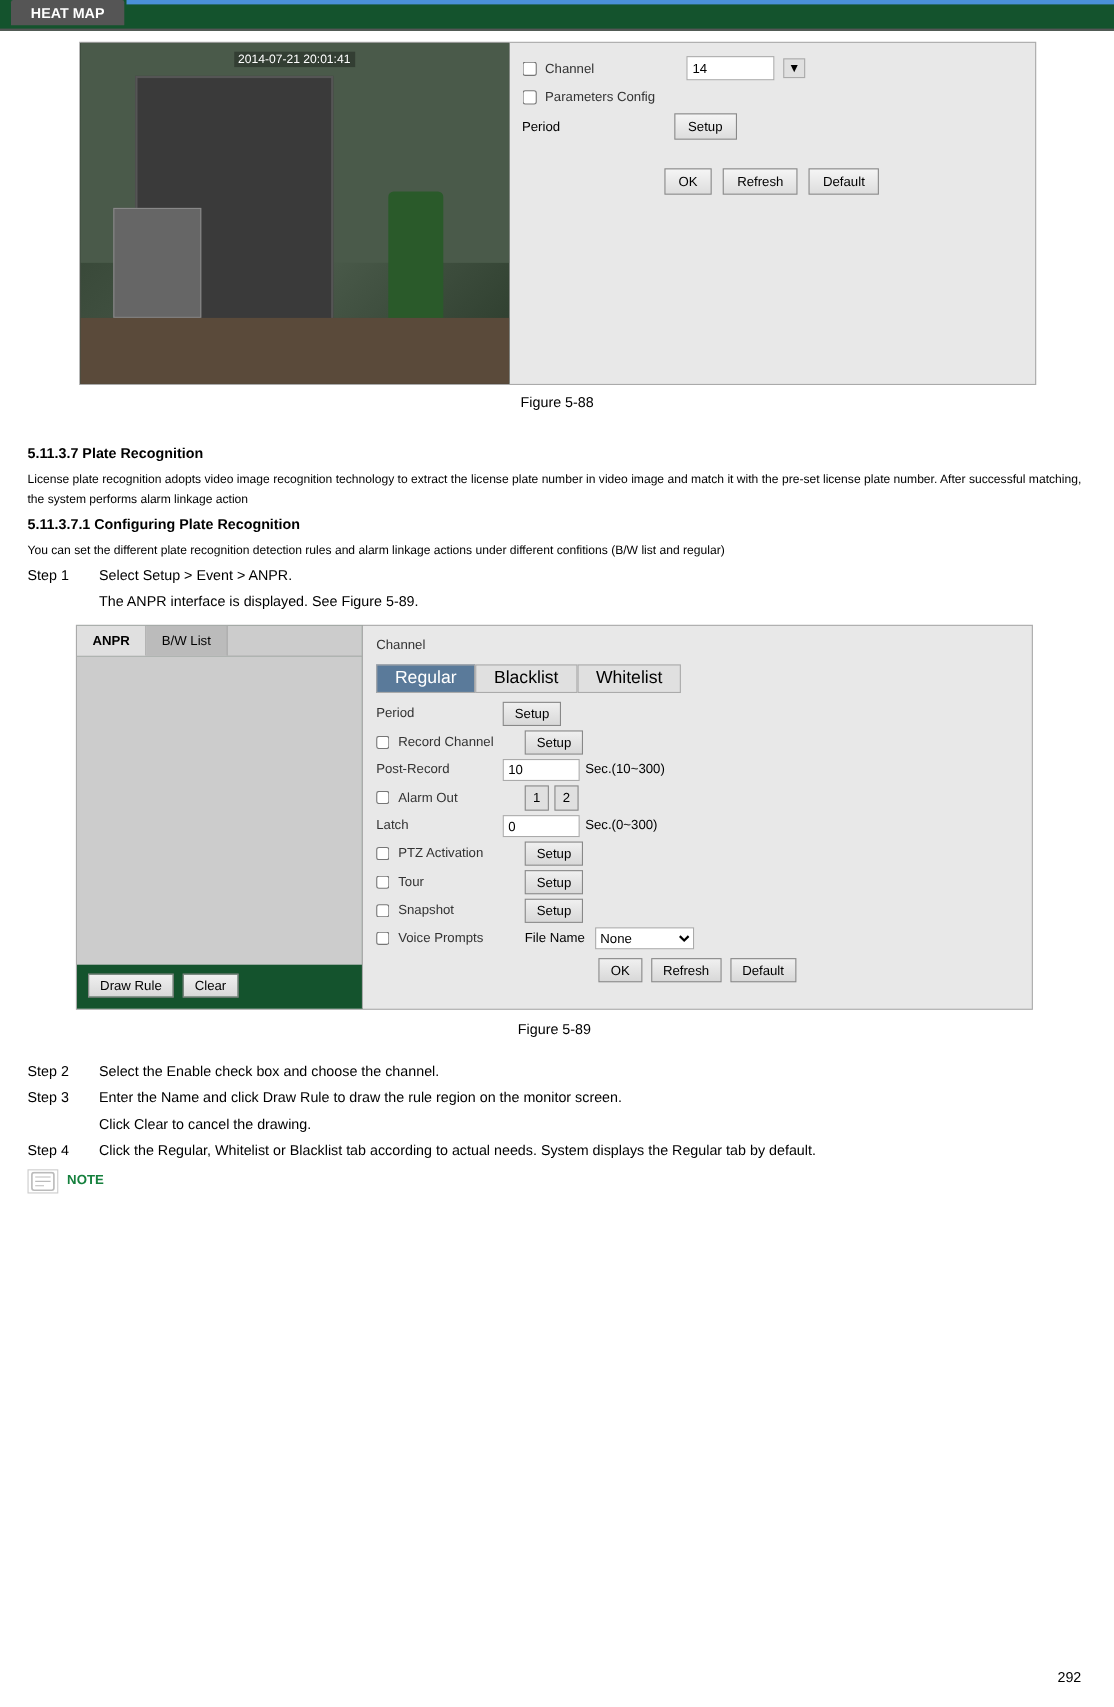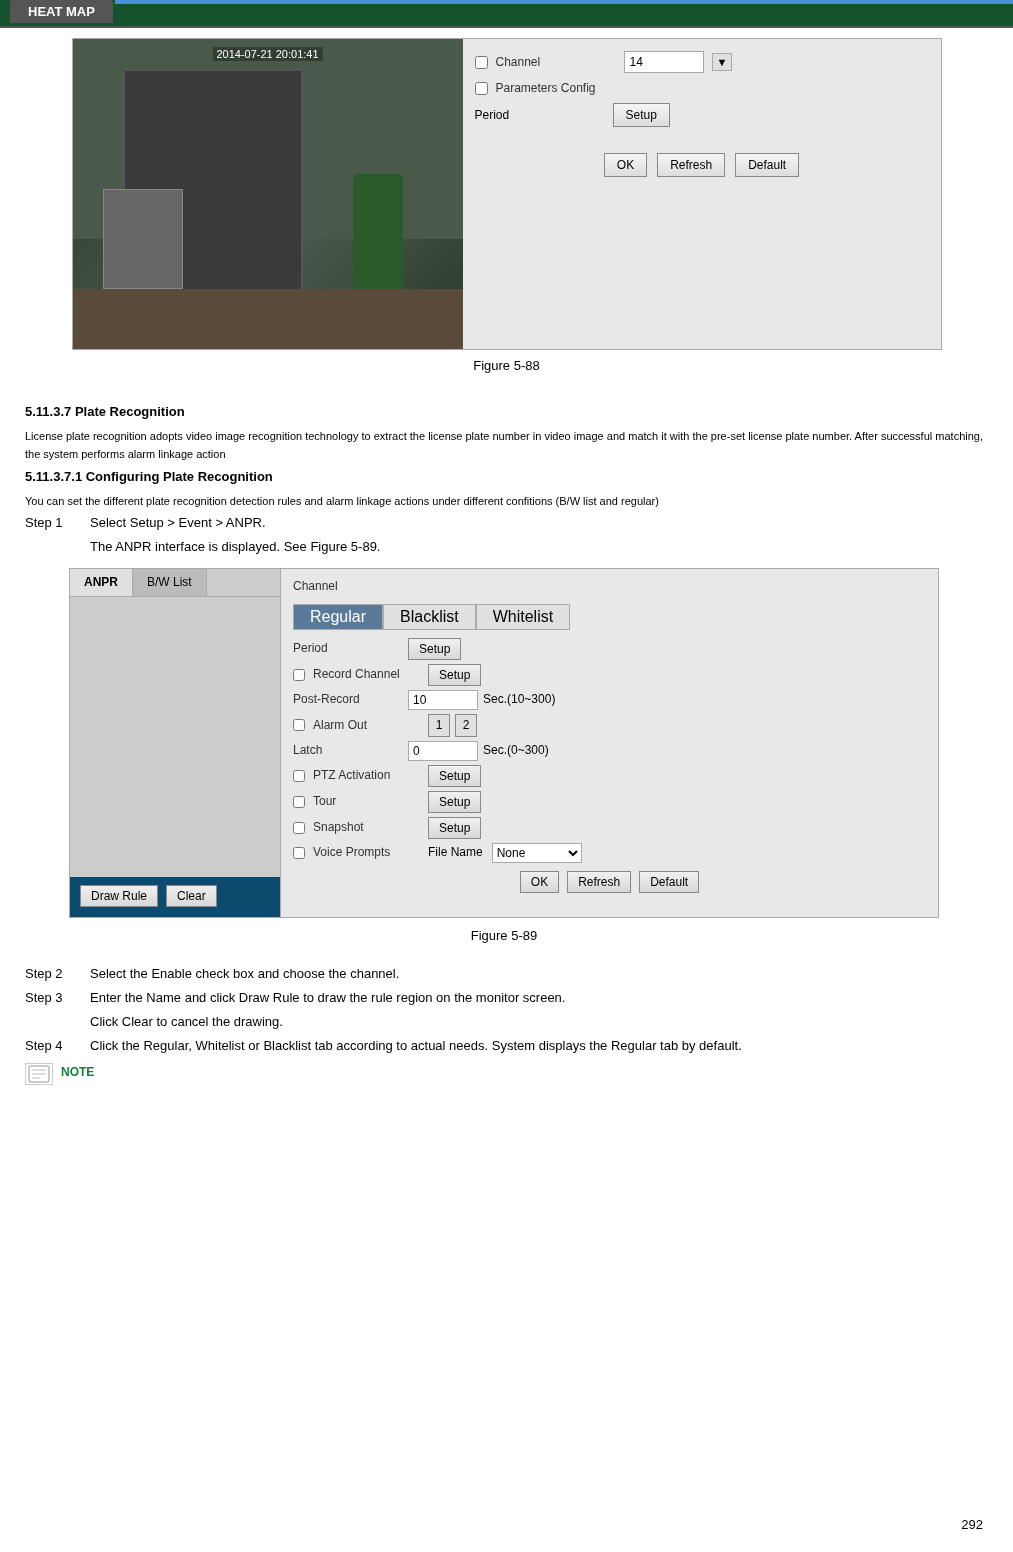--- a/index.html
+++ b/index.html
@@ -220,22 +220,22 @@
     .figure89-container {
       border: 1px solid #aaa;
       background: #e8e8e8;
       width: 870px;
       min-height: 350px;
       display: flex;
       flex-direction: row;
     }
 
     .anpr-left {
-      width: 211px;
-      background: #0c4a6e;
+      width: 260px;
+      background: #14532d;
       position: relative;
       border-right: 1px solid #aaa;
     }
 
     .anpr-tab-bar {
       display: flex;
       background: #ccc;
       border-bottom: 1px solid #aaa;
     }
 

